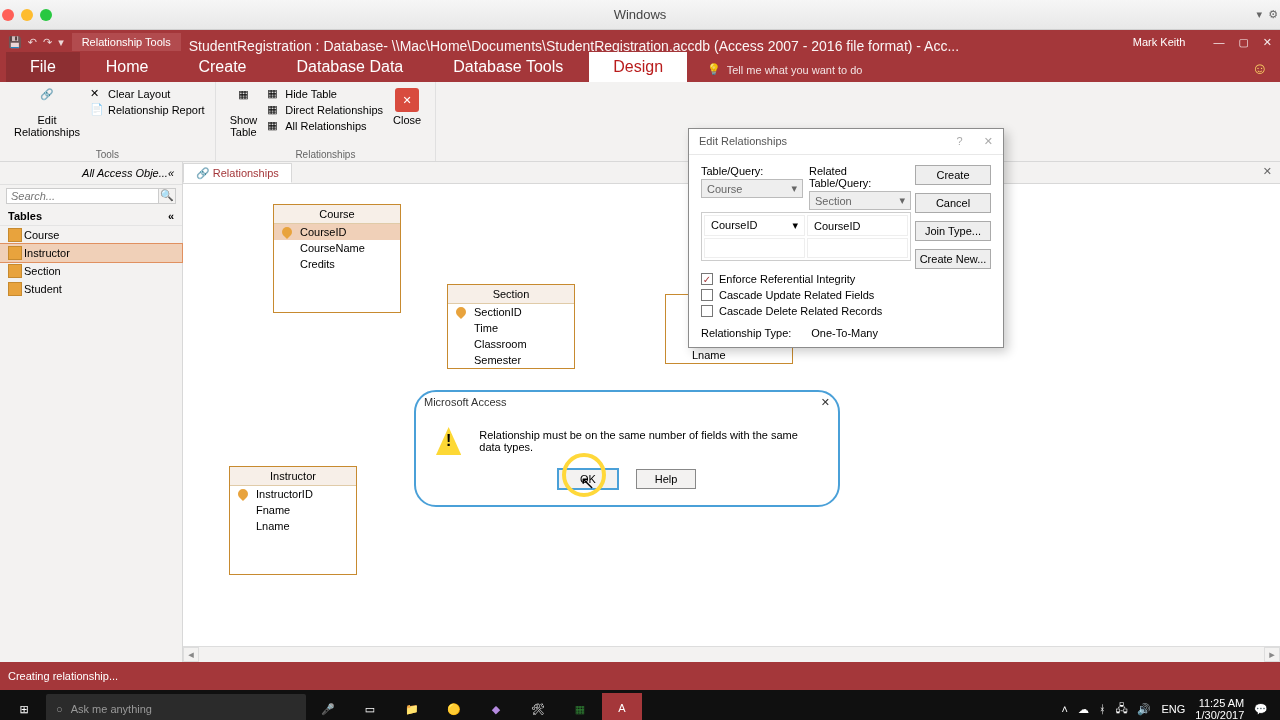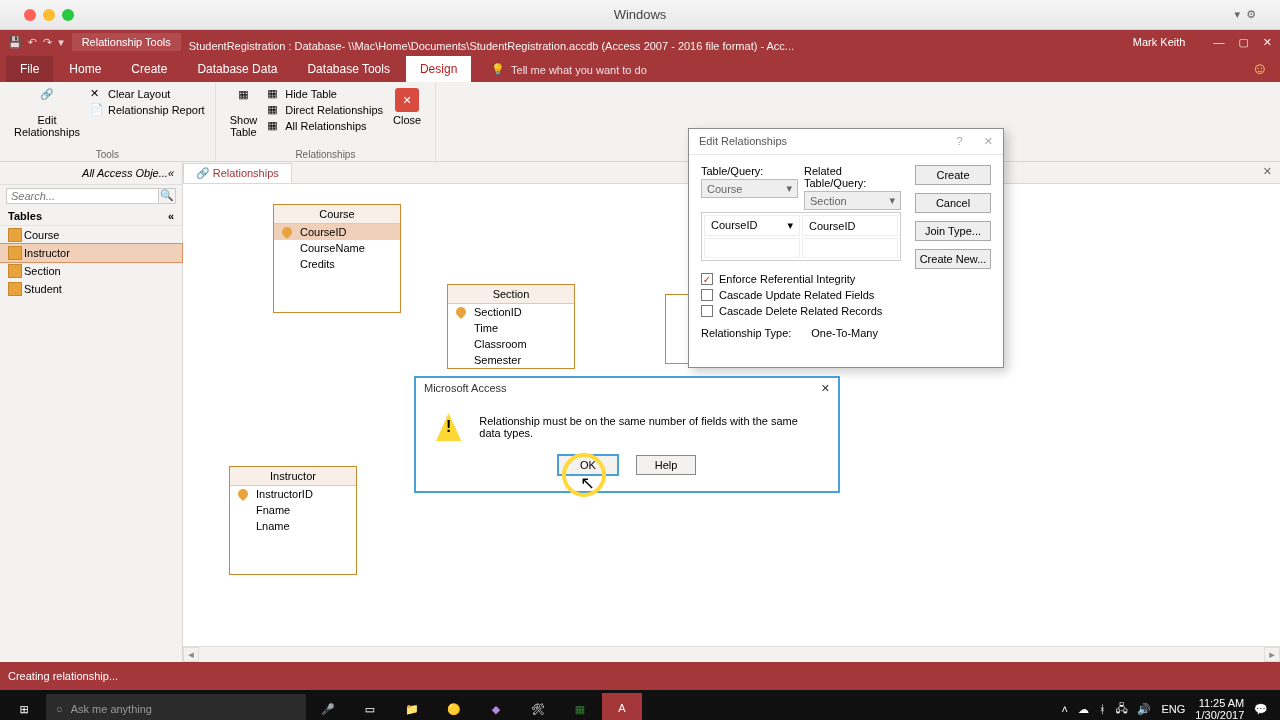--- a/index.html
+++ b/index.html
@@ -1,37 +1,37 @@
 <!DOCTYPE html>
 <html><head>
 <meta charset="utf-8">
 <style>
 * { box-sizing: border-box; margin: 0; padding: 0; font-family: "Segoe UI", Tahoma, sans-serif; font-size: 11px; }
 body { width: 1280px; height: 720px; background: #fff; overflow: hidden; position: relative; }
 
 
-.mac-titlebar { height: 30px; background: linear-gradient(#f6f6f6,#e8e8e8); border-bottom:1px solid #d0d0d0; display:flex; align-items:center; padding:0 24px; position:relative; }
+.mac-titlebar { height: 30px; background: linear-gradient(#f6f6f6,#e8e8e8); border-bottom:1px solid #d0d0d0; display:flex; align-items:center; padding:0 2px; position:relative; }
 .mac-dots { display:flex; gap:7px; }
 .mac-dot { width:12px; height:12px; border-radius:50%; }
 .mac-red{background:#ff5f57}.mac-yellow{background:#febc2e}.mac-green{background:#28c840}
 .mac-title { position:absolute; left:50%; transform:translateX(-50%); font-size:13px; color:#444; }
 .mac-right { margin-left:auto; display:flex; gap:6px; color:#666; }
 
 
 .access-title { height:24px; background:#a4373a; display:flex; align-items:center; padding:0 8px; color:#fff; gap:8px; }
 .qa { display:flex; gap:6px; align-items:center; }
 .qa span{opacity:.8}
 .rtools { background:#b24b4e; padding:3px 10px; font-size:11px; }
-.filepath{font-size:11px; opacity:.95; white-space:nowrap; overflow:hidden;margin-top:8px;}
+.filepath{font-size:14px; opacity:.95; white-space:nowrap; overflow:hidden;margin-top:8px;}
 .username{margin-left:auto; font-size:11px;}
 .win-ctrl{display:flex; gap:14px; margin-left:20px; opacity:.9}
 
 
 .menu-row{height:28px; background:#a4373a; display:flex; align-items:flex-end; padding-left:6px; gap:2px;}
-.menu-tab{padding:6px 14px; color:#fff; font-size:12px; cursor:pointer;}
+.menu-tab{padding:6px 24px; color:#fff; font-size:16px; cursor:pointer;}
 .menu-tab.active{background:#fff; color:#b91c1c;}
 .tellme{margin-left:18px; color:#fff; opacity:.85; display:flex; align-items:center; gap:6px; padding-bottom:6px;}
 .smiley{margin-left:auto; margin-right:12px; color:#ffd966; font-size:16px; padding-bottom:4px;}
 
 
 .ribbon{height:80px; background:#f3f2f1; border-bottom:1px solid #d8d8d8; display:flex;}
 .rgroup{border-right:1px solid #e0e0e0; padding:4px 10px 2px; display:flex; flex-direction:column; position:relative;}
 .rgroup-label{position:absolute; bottom:1px; left:0; right:0; text-align:center; font-size:10px; color:#666;}
 .rrow{display:flex; gap:6px; align-items:flex-start;}
 .rbtn-big{display:flex; flex-direction:column; align-items:center; gap:2px; padding:2px 4px; font-size:10px; text-align:center;}
@@ -59,21 +59,21 @@
 .canvas{position:relative; width:100%; height:calc(100% - 22px - 16px); overflow:hidden;}
 .tablebox{position:absolute; border:1px solid #c78a2f; background:#fff;}
 .tablebox .thead{background:#f7efe8; text-align:center; padding:3px 0; border-bottom:1px solid #e0cba8; font-size:11px;}
 .tablebox .trow{padding:2px 8px 2px 26px; font-size:11px; position:relative;}
 .tablebox .trow.pk::before{content:""; position:absolute; left:8px; top:3px; width:10px; height:10px; background:#e8a33d; border-radius:50% 50% 50% 0; transform:rotate(-45deg);}
 .tablebox .trow.sel{background:#f0d0b8;}
 
 
 .dlg{position:absolute; background:#fff; border:1px solid #8c8c8c; box-shadow:4px 4px 10px rgba(0,0,0,.2);}
 .dlg-title{padding:6px 10px; font-size:11px; color:#555; border-bottom:1px solid #e8e8e8; display:flex; justify-content:space-between;}
-.dlg-body{padding:10px 12px 28px; display:flex; gap:14px;}
+.dlg-body{padding:10px 12px 8px; display:flex; gap:4px;}
 .dlg-left{flex:1;}
 .dlg-btns{display:flex; flex-direction:column; gap:8px;}
 .dlg-btns button{width:76px; padding:3px 0; background:#eee; border:1px solid #aaa; font-size:11px;}
 .fld-lbl{font-size:11px; margin-bottom:2px;}
 .combo{border:1px solid #bbb; background:#eee; padding:2px 5px; font-size:11px; color:#666; display:flex; justify-content:space-between; align-items:center;}
 .fieldgrid{border:1px solid #ccc; margin-top:2px;}
 .fieldgrid tr td{border:1px solid #eee; padding:3px 6px; font-size:11px;}
 .chk{display:flex; align-items:center; gap:6px; font-size:11px; margin:4px 0;}
 .chk .box{width:12px; height:12px; border:1px solid #777; display:inline-flex; align-items:center; justify-content:center; font-size:10px; color:#a4373a;}
 
@@ -338,21 +338,21 @@
     </div>
     <div class="dlg-btns">
       <button>Create</button>
       <button>Cancel</button>
       <button>Join Type...</button>
       <button>Create New...</button>
     </div>
   </div>
 </div>
 
-<div class="msgbox" style="left:414px; top:376px; width:426px;">
+<div class="msgbox" style="left:414px; top:390px; width:426px;border-radius:22px;">
   <div class="msg-title">
     <span>Microsoft Access</span>
     <span>✕</span>
   </div>
   <div class="msg-body">
     <div class="msg-row">
       <div class="warn-icon">!</div>
       <div style="font-size:11px">Relationship must be on the same number of fields with the same data types.</div>
     </div>
     <div class="msg-btns">

